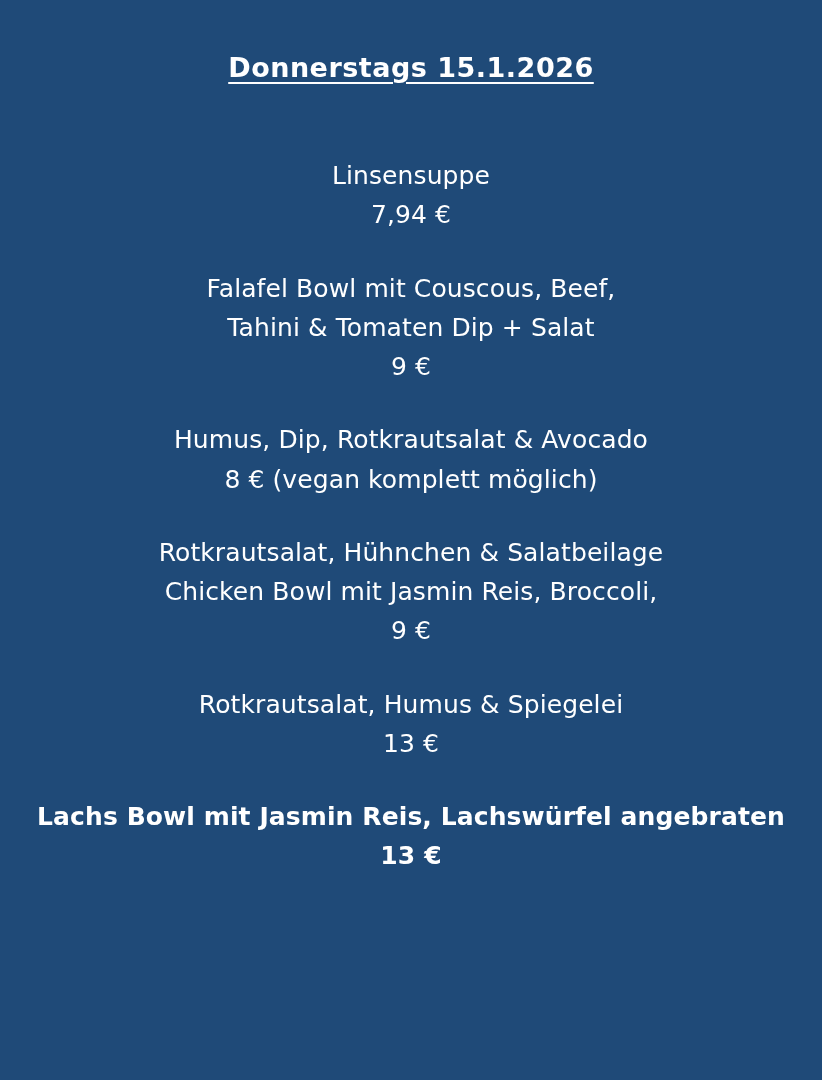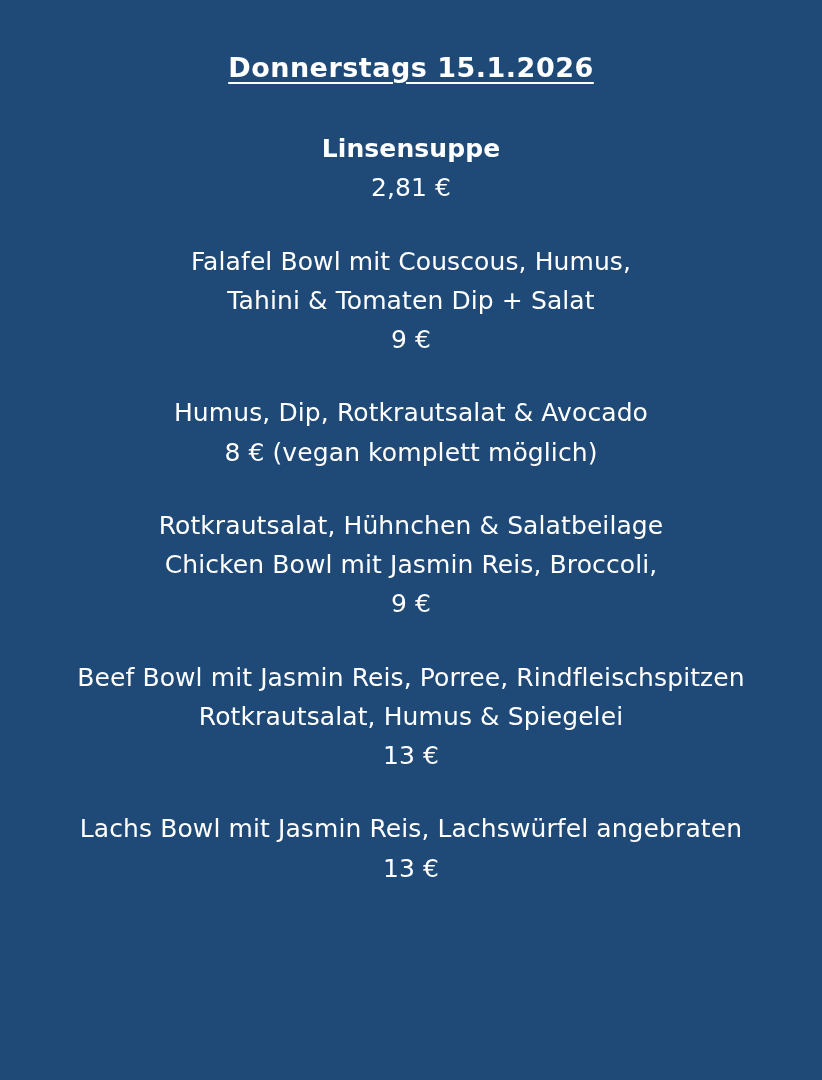--- a/index.html
+++ b/index.html
@@ -32,66 +32,67 @@
     text-align: center;
     margin-bottom: 46px;
   }
   .dish {
     width: 100%;
     text-align: center;
     margin-bottom: 34px;
   }
   .dish:last-child {
     margin-bottom: 9px;
+    font-weight: bold;
   }
   .dish-line {
     font-size: 25px;
     line-height: 1.57;
     letter-spacing: 0.1px;
     white-space: nowrap;
   }
   .dish-line.bold {
-    font-weight: bold;
+    font-weight: normal;
+    margin-top: 27px;
   }
   .dish-price {
     font-size: 25px;
     line-height: 1.57;
     letter-spacing: 0.1px;
     white-space: nowrap;
   }
   .dish-soup .dish-line {
     font-size: 25px;
   }
 </style>
 </head>
 <body>
 
 <div class="menu">
   <div class="menu-title">Donnerstags 15.1.2026</div>
   <div id="dish-list">
       <div class="dish dish-soup">
         <div class="dish-line bold">Linsensuppe</div>
-        <div class="dish-price">2,81 €</div>
+        <div class="dish-price">7,94 €</div>
       </div>
       <div class="dish">
-        <div class="dish-line">Falafel Bowl mit Couscous, Humus,</div>
+        <div class="dish-line">Falafel Bowl mit Couscous, Beef,</div>
         <div class="dish-line">Tahini &amp; Tomaten Dip + Salat</div>
         <div class="dish-price">9 €</div>
       </div>
       <div class="dish">
         <div class="dish-line">Humus, Dip, Rotkrautsalat &amp; Avocado</div>
         <div class="dish-price">8 € (vegan komplett möglich)</div>
       </div>
       <div class="dish">
         <div class="dish-line">Rotkrautsalat, Hühnchen &amp; Salatbeilage</div>
         <div class="dish-line">Chicken Bowl mit Jasmin Reis, Broccoli,</div>
         <div class="dish-price">9 €</div>
       </div>
       <div class="dish">
-        <div class="dish-line">Beef Bowl mit Jasmin Reis, Porree, Rindfleischspitzen</div>
         <div class="dish-line">Rotkrautsalat, Humus &amp; Spiegelei</div>
         <div class="dish-price">13 €</div>
       </div>
       <div class="dish">
         <div class="dish-line">Lachs Bowl mit Jasmin Reis, Lachswürfel angebraten</div>
         <div class="dish-price">13 €</div>
       </div>
     </div>
 </div>
 

